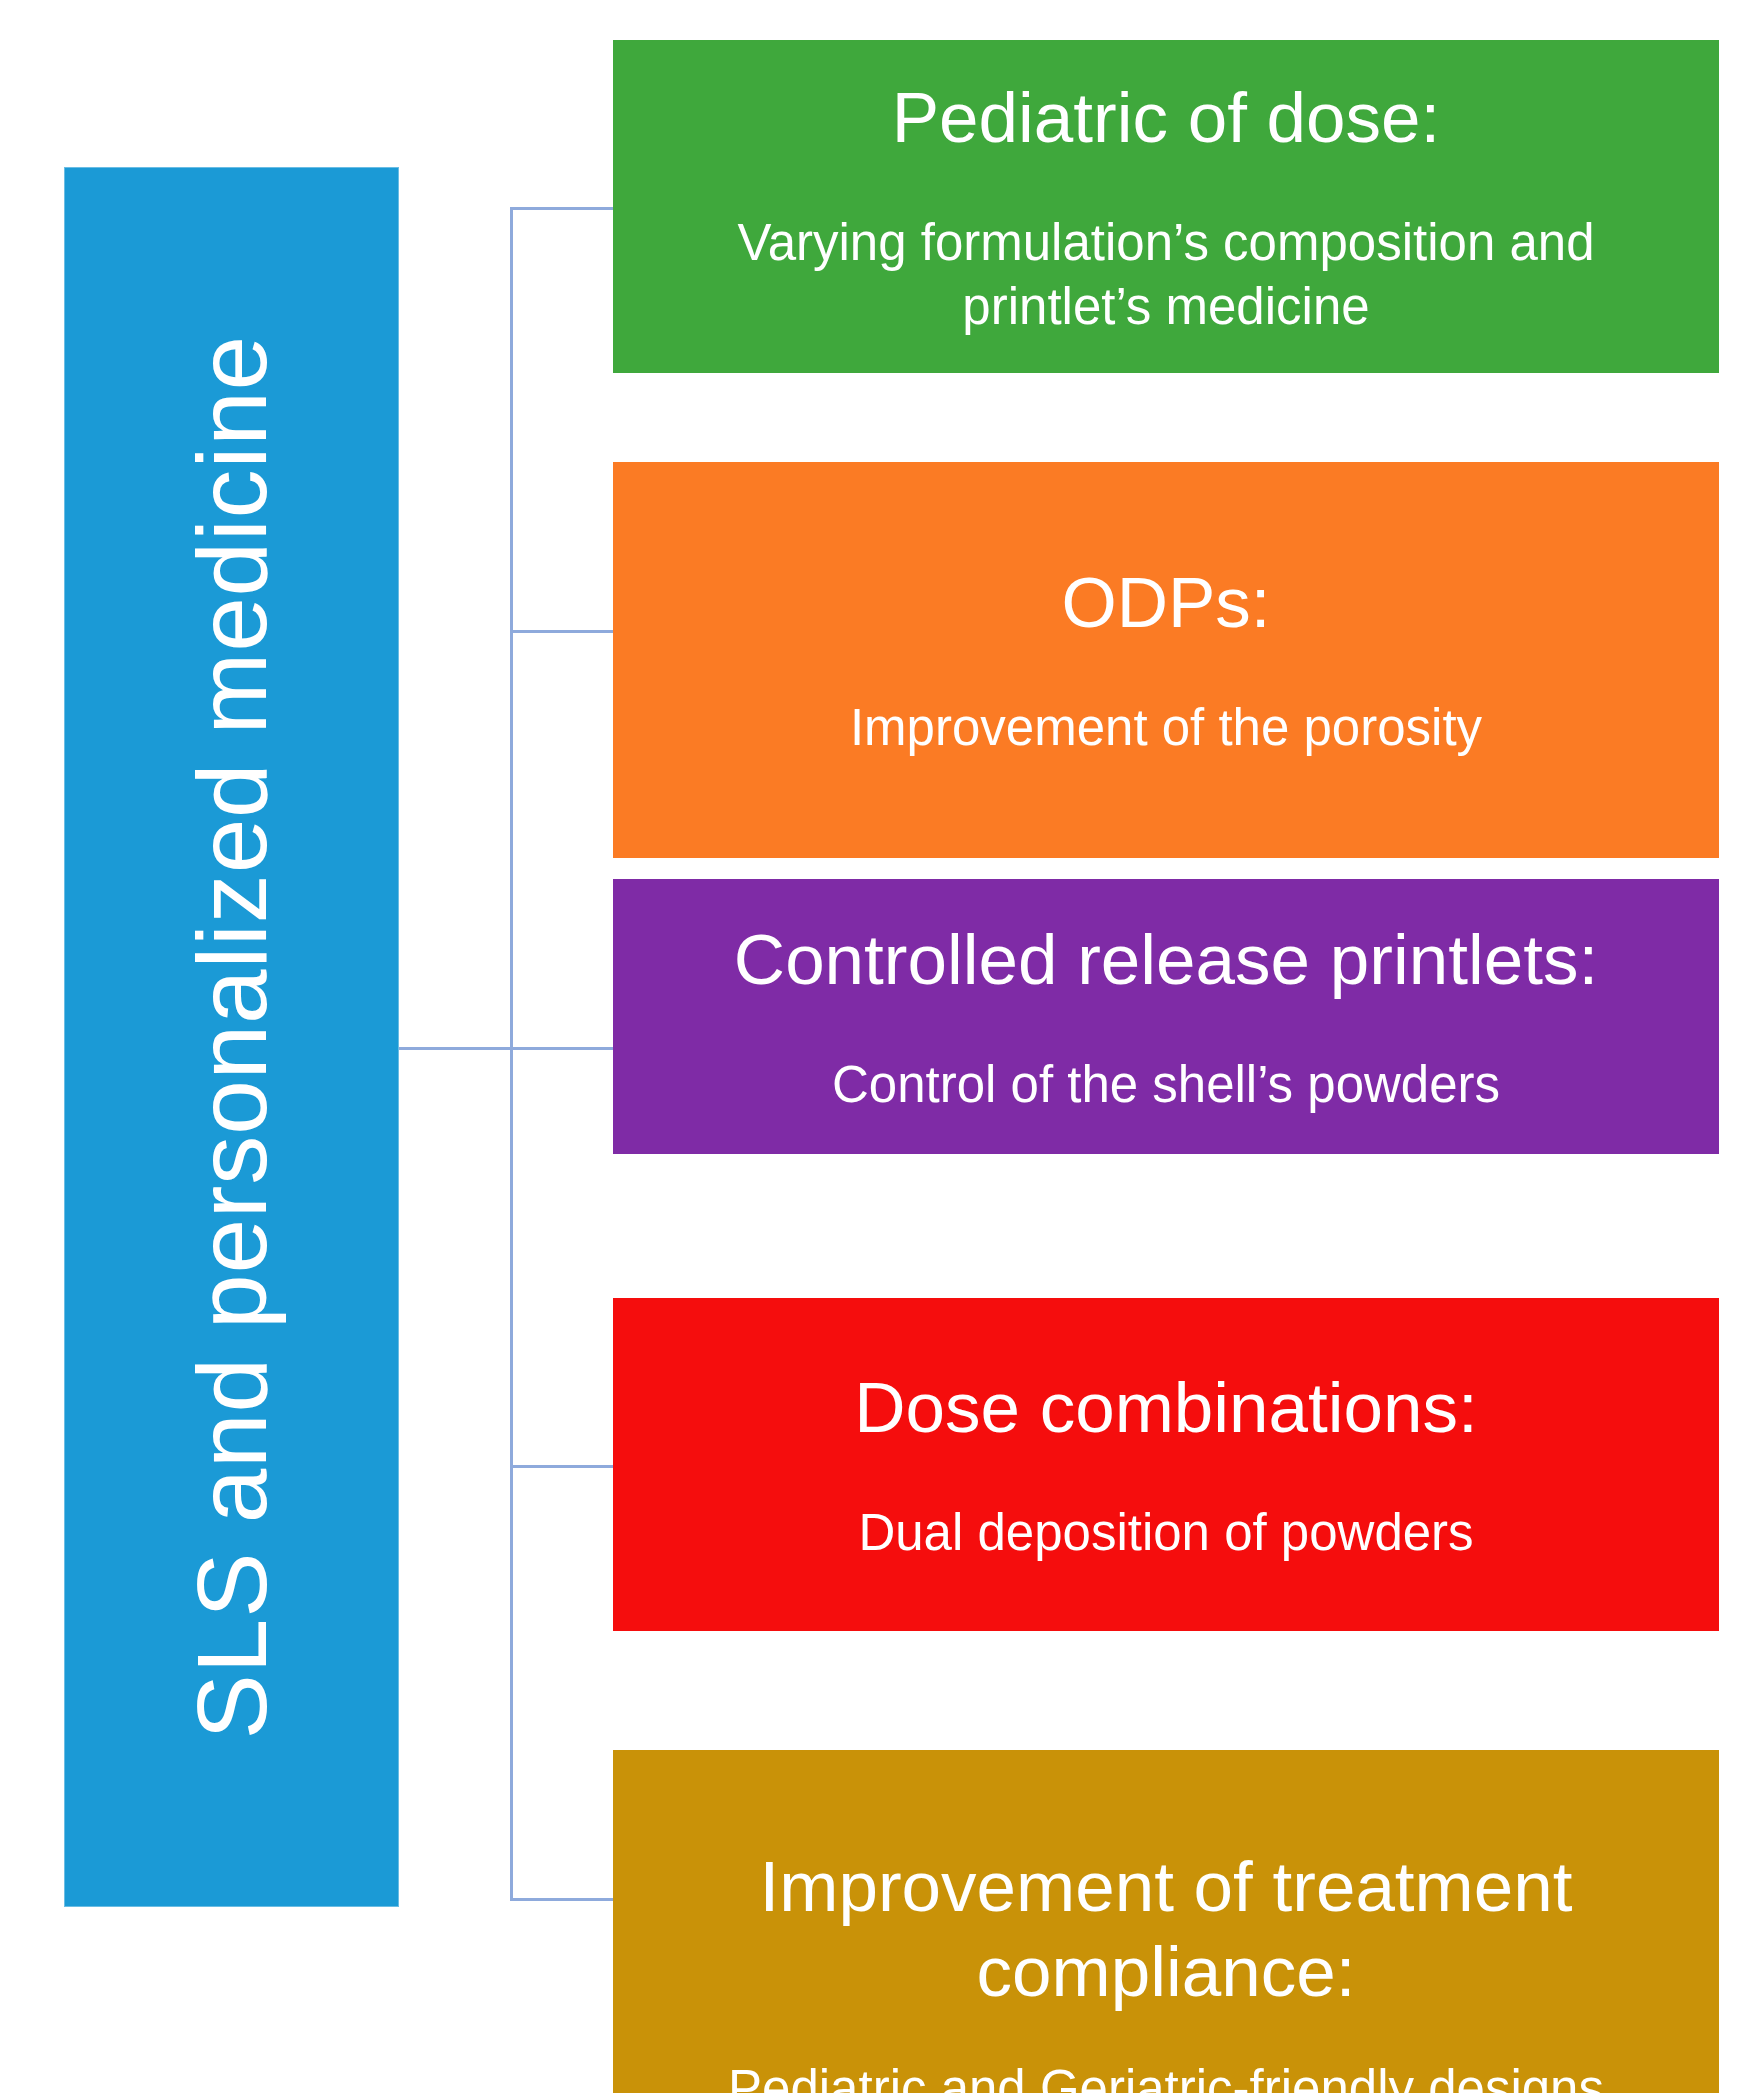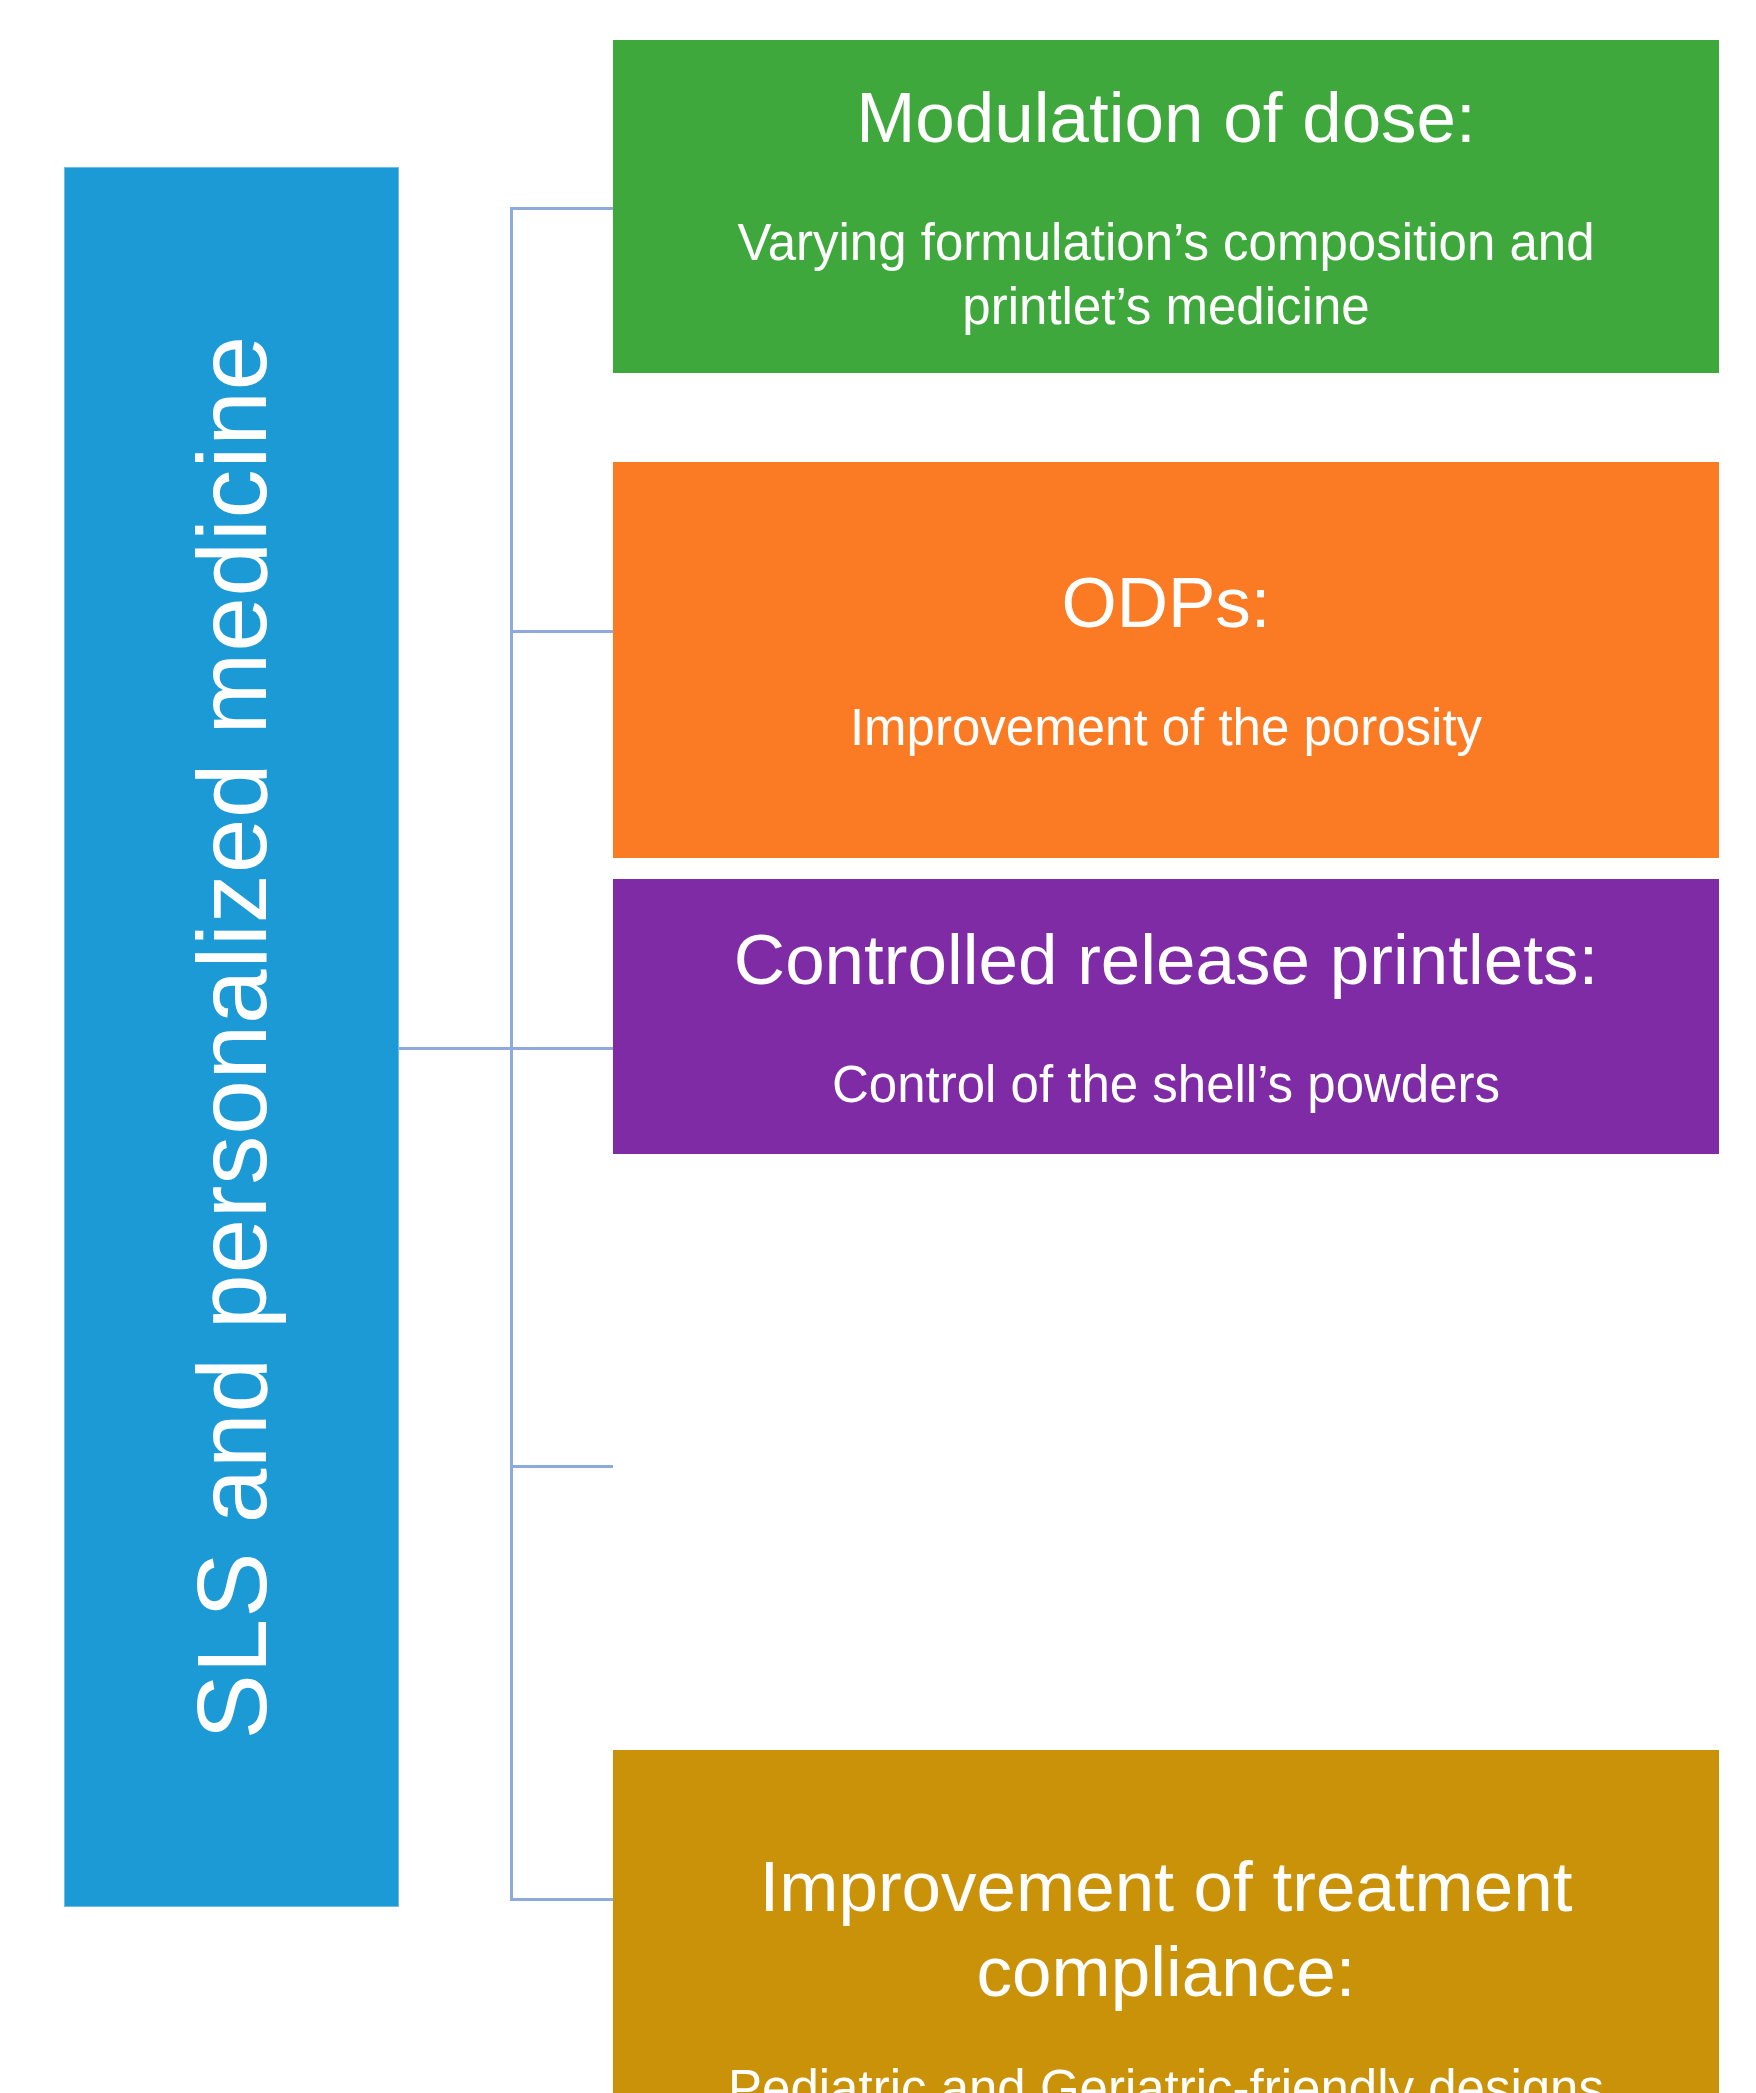--- a/index.html
+++ b/index.html
@@ -100,34 +100,38 @@
   </div>
 
   <div class="line trunk"></div>
   <div class="line branch branch-main"></div>
   <div class="line branch branch-0"></div>
   <div class="line branch branch-1"></div>
   <div class="line branch branch-3"></div>
   <div class="line branch branch-4"></div>
 
   <section class="node node-0" style="background-color: rgb(63, 168, 60);">
-    <h2>Modulation of dose:</h2>
+    <h2>Pediatric of dose:</h2>
     <p>Varying formulation’s composition and printlet’s medicine</p>
   </section>
 
   <section class="node node-1" style="background-color: rgb(251, 123, 36);">
     <h2>ODPs:</h2>
     <p>Improvement of the porosity</p>
   </section>
 
   <section class="node node-2" style="background-color: rgb(127, 43, 166);">
     <h2>Controlled release printlets:</h2>
     <p>Control of the shell’s powders</p>
   </section>
 
+  <section class="node node-3" style="background-color: rgb(245, 13, 13);">
+    <h2>Dose combinations:</h2>
+    <p>Dual deposition of powders</p>
+  </section>
 
   <section class="node node-4" style="background-color: rgb(201, 146, 8);">
     <h2>Improvement of treatment compliance:</h2>
     <p>Pediatric and Geriatric-friendly designs</p>
   </section>
 
 </div>
 
 
 </body></html>

